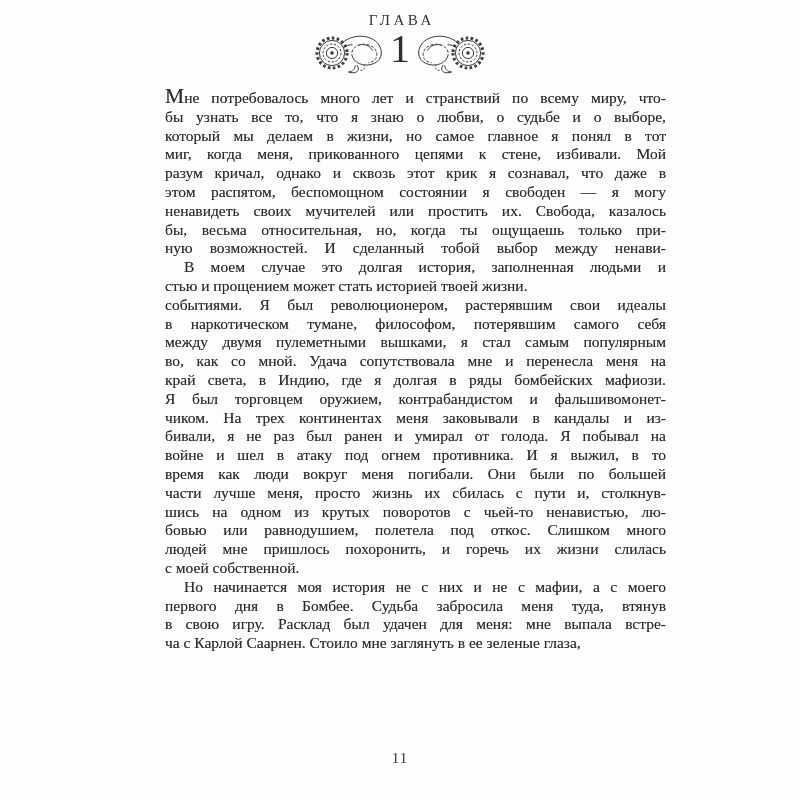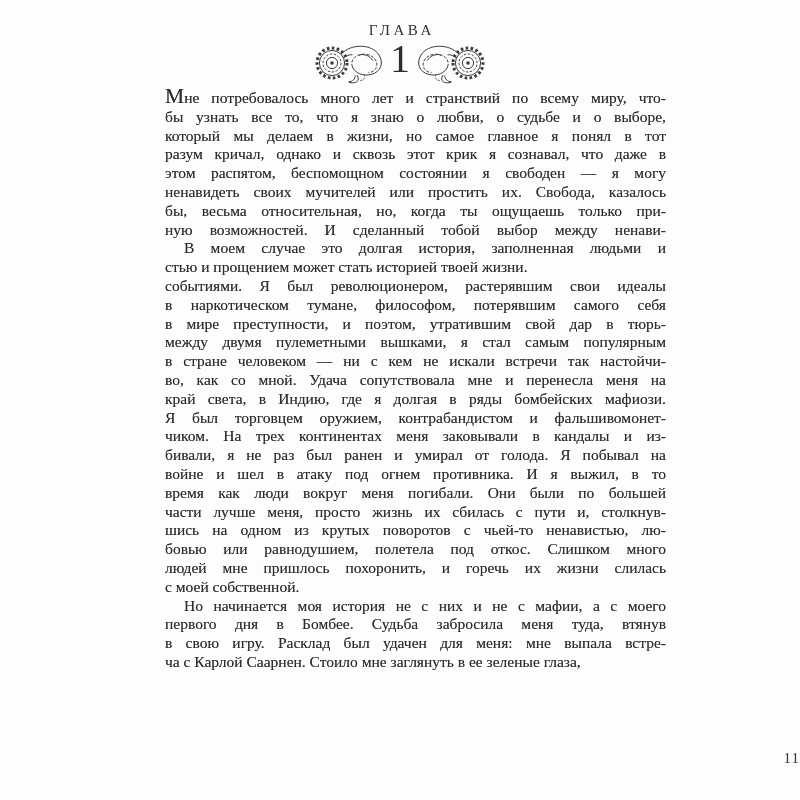--- a/index.html
+++ b/index.html
@@ -10,21 +10,21 @@
     color: #2c2c2c;
     overflow: hidden;
     position: relative;
   }
   .page {
     position: absolute; inset: 0;
     background: #fdfdfd;
   }
   
   .chapter-header {
-    position: absolute; top: 22px; left: 0; right: 0;
+    position: absolute; top: 12px; left: 0; right: 0;
     text-align: center;
   }
   .chapter-label {
     font-size: 15px;
     letter-spacing: 3.5px;
     color: #333;
     text-indent: 3.5px; 
   }
   .ornament-row {
     margin-top: -2px;
@@ -59,21 +59,21 @@
   .line.last { text-align-last: left; }
   .line.indented { text-indent: 19px; }
   .initial {
     font-size: 21.5px;
     line-height: 18.8px;
   }
   
   .page-number {
     position: absolute;
     top: 750px; left: 0; right: 0;
-    text-align: right;
+    text-align: center;
     font-size: 15px;
     color: #363636;
     letter-spacing: 1px;
   }
 </style>
 </head>
 <body>
 
 <div class="page">
 
@@ -115,32 +115,31 @@
         </g>
       </svg>
 
     </div>
   </header>
 
   <main class="body-text" id="body-text">
       <div class="line"><span class="initial">М</span>не потребовалось много лет и странствий по всему миру, что-</div>
       <div class="line">бы узнать все то, что я знаю о любви, о судьбе и о выборе,</div>
       <div class="line">который мы делаем в жизни, но самое главное я понял в тот</div>
+      <div class="line">миг, когда меня, прикованного цепями к стене, избивали. Мой</div>
       <div class="line">разум кричал, однако и сквозь этот крик я сознавал, что даже в</div>
       <div class="line">этом распятом, беспомощном состоянии я свободен — я могу</div>
       <div class="line">ненавидеть своих мучителей или простить их. Свобода, казалось</div>
       <div class="line">бы, весьма относительная, но, когда ты ощущаешь только при-</div>
       <div class="line">ную возможностей. И сделанный тобой выбор между ненави-</div>
       <div class="line indented">В моем случае это долгая история, заполненная людьми и</div>
       <div class="line last">стью и прощением может стать историей твоей жизни.</div>
       <div class="line">событиями. Я был революционером, растерявшим свои идеалы</div>
       <div class="line">в наркотическом тумане, философом, потерявшим самого себя</div>
-      <div class="line">в мире преступности, и поэтом, утратившим свой дар в тюрь-</div>
       <div class="line">между двумя пулеметными вышками, я стал самым популярным</div>
-      <div class="line">в стране человеком — ни с кем не искали встречи так настойчи-</div>
       <div class="line">во, как со мной. Удача сопутствовала мне и перенесла меня на</div>
       <div class="line">край света, в Индию, где я долгая в ряды бомбейских мафиози.</div>
       <div class="line">Я был торговцем оружием, контрабандистом и фальшивомонет-</div>
       <div class="line">чиком. На трех континентах меня заковывали в кандалы и из-</div>
       <div class="line">бивали, я не раз был ранен и умирал от голода. Я побывал на</div>
       <div class="line">войне и шел в атаку под огнем противника. И я выжил, в то</div>
       <div class="line">время как люди вокруг меня погибали. Они были по большей</div>
       <div class="line">части лучше меня, просто жизнь их сбилась с пути и, столкнув-</div>
       <div class="line">шись на одном из крутых поворотов с чьей-то ненавистью, лю-</div>
       <div class="line">бовью или равнодушием, полетела под откос. Слишком много</div>

